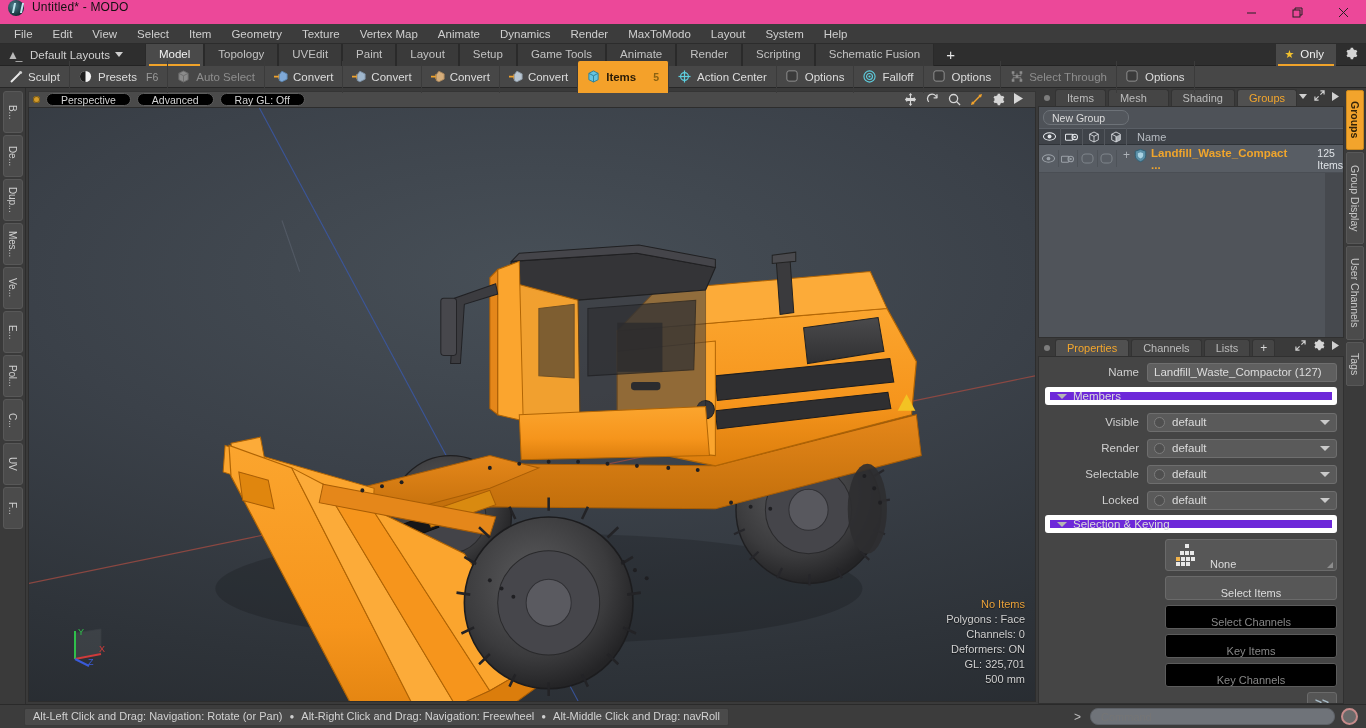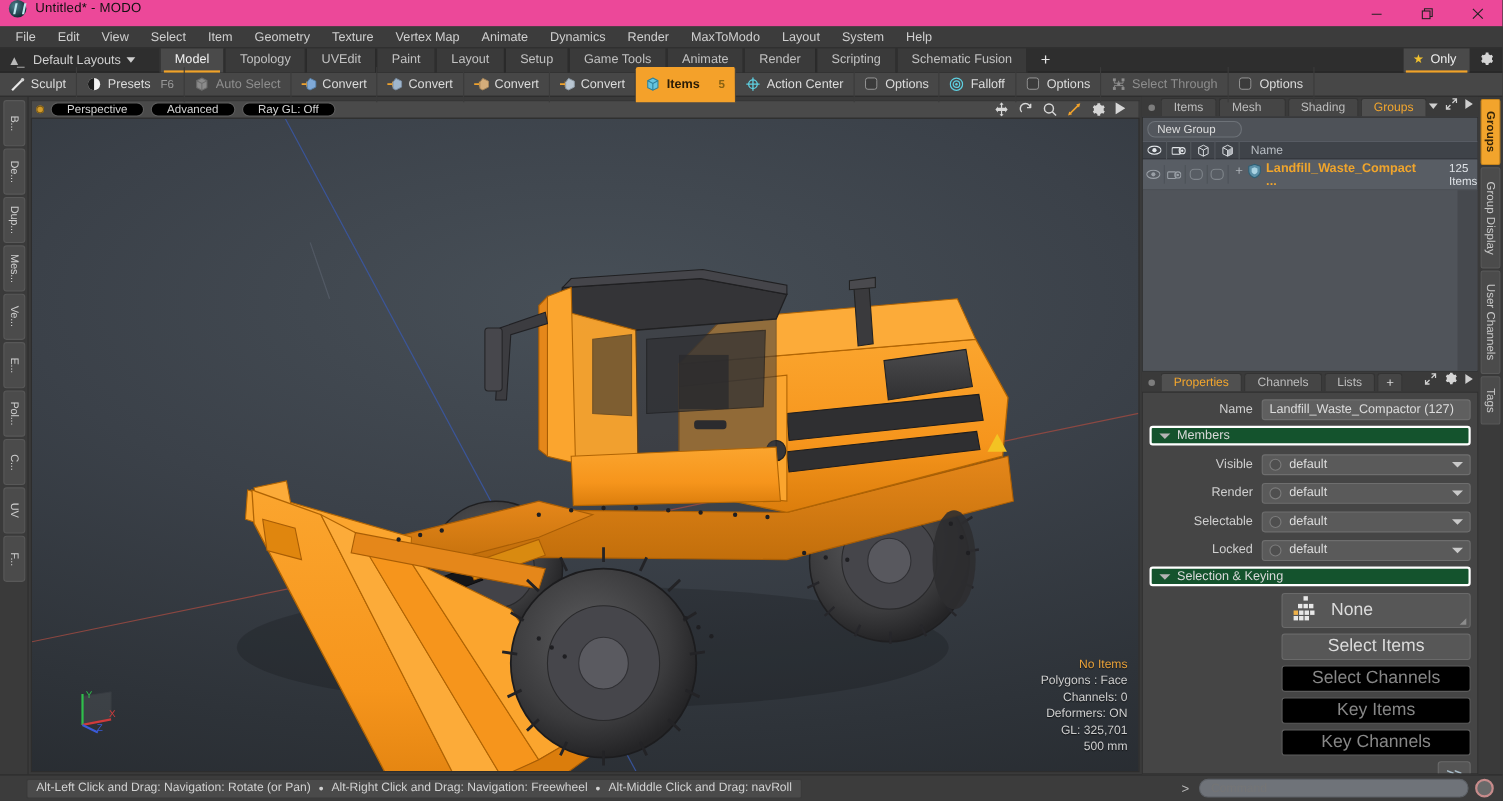--- a/index.html
+++ b/index.html
@@ -162,29 +162,29 @@
   .plabel { width:108px; text-align:right; padding-right:8px; font-size:11.5px; color:#cfcfcf; }
   .pfield {
     flex:1; height:19px; background:#5a5a5a; border:1px solid #6e6e6e; border-radius:3px;
     display:flex; align-items:center; font-size:11.5px; color:#dcdcdc; padding:0 6px;
   }
   .pfield.name { background:#5f5f5f; justify-content:flex-start; }
   .radio{ width:11px;height:11px;border-radius:50%;border:1px solid #7c7c7c; background:#4f4f4f; flex:0 0 11px; margin-right:7px;}
   .cvalue{ flex:1; }
   .caret-s{ width:0;height:0;border-left:5px solid transparent;border-right:5px solid transparent;border-top:5px solid #c9c9c9; }
   .sectionbar {
-    height:18px; background:#14532d; border:2px solid #ffffff; border-radius:3px;
+    height:18px; background:#6d28d9; border:5px solid #ffffff; border-radius:3px;
     display:flex; align-items:center; gap:6px; padding-left:7px; font-size:11.5px; color:#dadada;
     margin:2px 6px 6px 6px;
   }
   .tri { width:0;height:0;border-left:5px solid transparent;border-right:5px solid transparent;border-top:5px solid #b4b4b4; }
   .btnrow { display:flex; justify-content:flex-end; padding:0 6px; margin-bottom:5px; }
   .pbtn {
     width:172px; height:24px; background:#575757; border:1px solid #6a6a6a; border-radius:3px;
-    display:flex; align-items:center; justify-content:center; font-size:16px; color:#dcdcdc;
+    display:flex; align-items:flex-end; justify-content:center; font-size:11px; color:#dcdcdc;
   }
   .pbtn.dim { color:#878787; background:#000000; border-color:#5c5c5c;}
   .pbtn.none { justify-content:flex-start; padding-left:8px; height:32px; gap:10px; position:relative;}
   .pbtn.none::after{ content:""; position:absolute; right:3px; bottom:2px; width:0;height:0;
       border-left:6px solid transparent; border-top:6px solid transparent; border-right:6px solid #8d8d8d;}
   .chev { display:flex; justify-content:flex-end; padding:0 6px; }
   .chevbtn{ width:30px;height:22px;background:#555;border:1px solid #6a6a6a;border-radius:3px;
     display:flex;align-items:center;justify-content:center; color:#a8bcc8; font-size:12px; font-weight:bold;}
 
   

